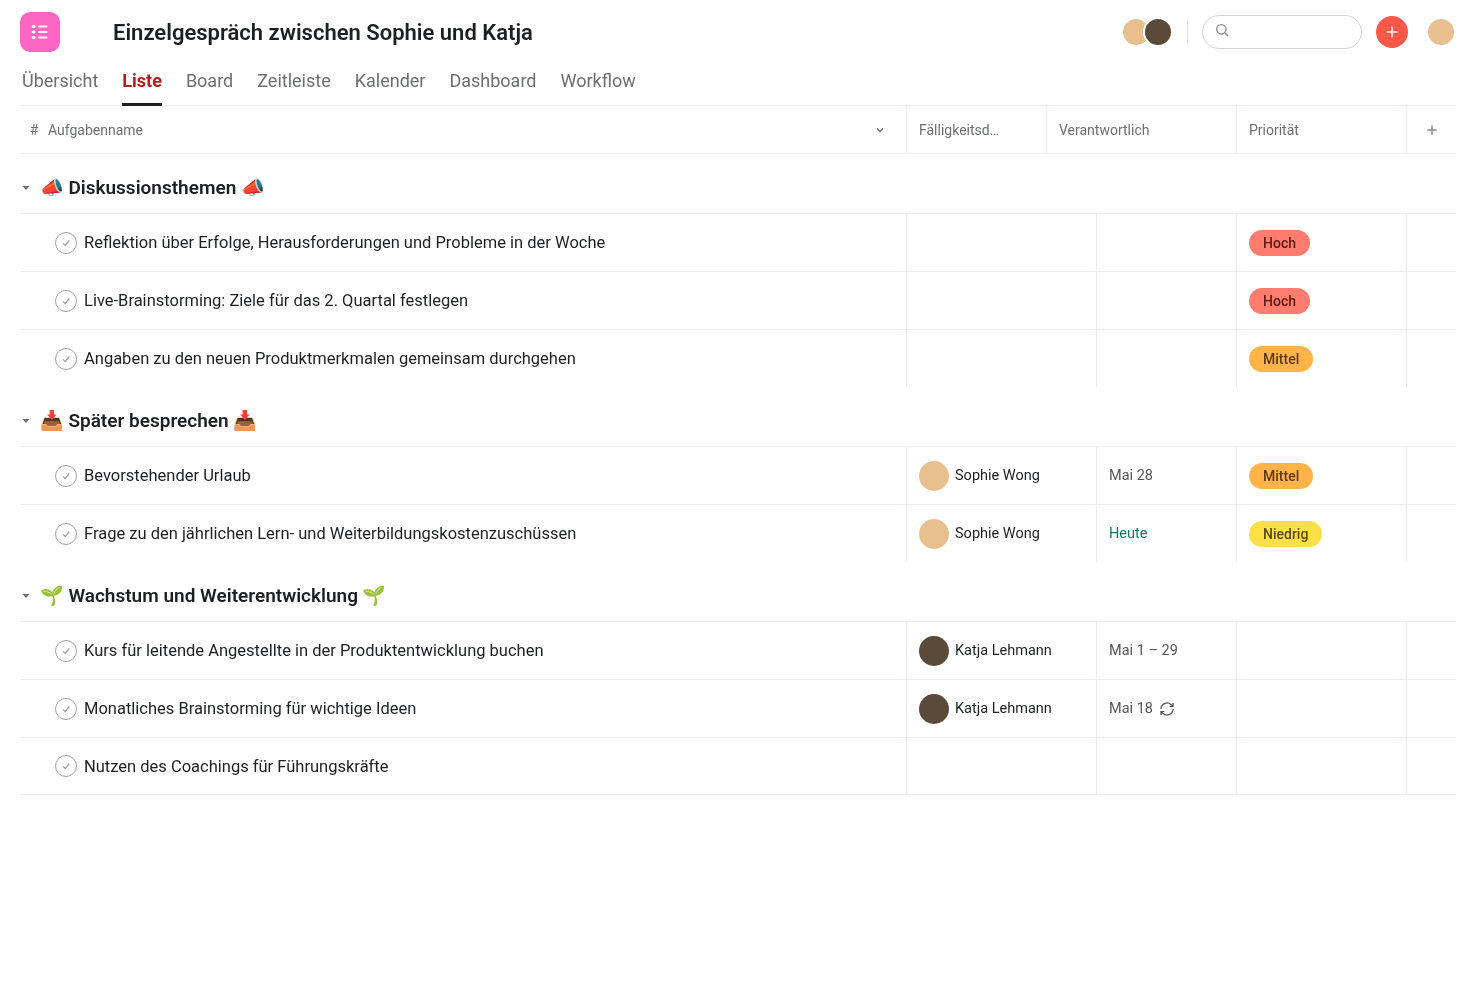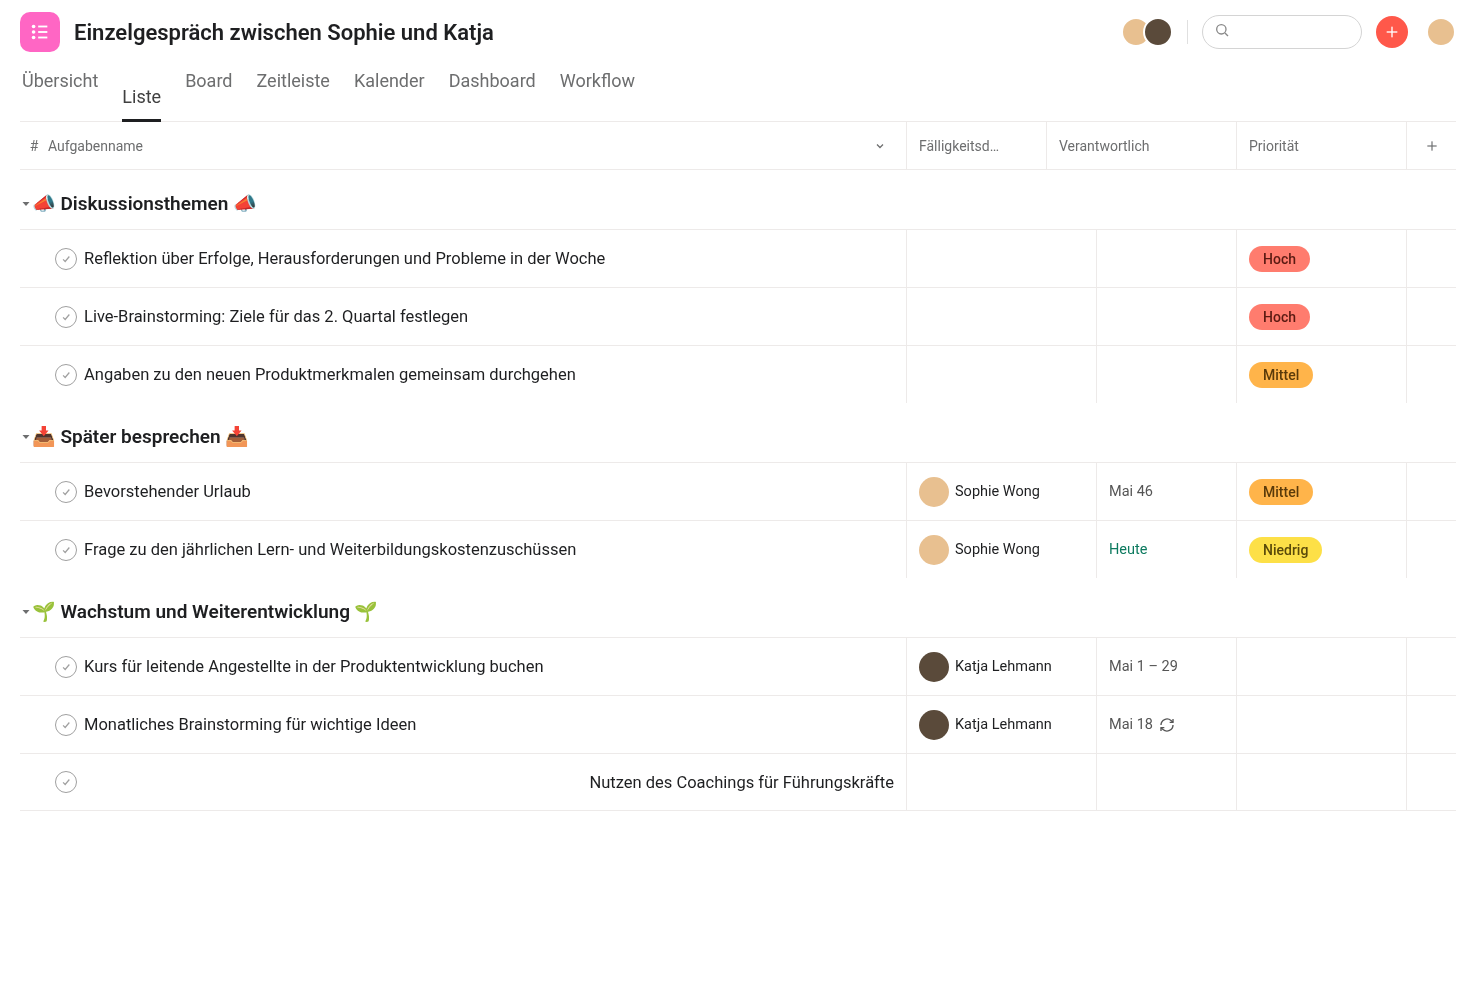--- a/index.html
+++ b/index.html
@@ -2,56 +2,56 @@
 <html><head>
 <meta charset="utf-8">
 <style>
 * { margin: 0; padding: 0; box-sizing: border-box; }
 body { font-family: -apple-system, BlinkMacSystemFont, "Segoe UI", Roboto, Helvetica, Arial, sans-serif; background: #fff; color: #1e1f21; width: 1476px; }
 
 .header { padding: 12px 20px 0 20px; }
 .header-top { display: flex; align-items: center; gap: 14px; }
 .project-icon { width: 40px; height: 40px; background: #ff66c4; border-radius: 10px; display: flex; align-items: center; justify-content: center; flex-shrink: 0; }
 .project-icon svg { width: 22px; height: 22px; fill: #fff; }
-.project-title { font-size: 22px; font-weight: 600; flex: 1; }
+.project-title { font-size: 22px; font-weight: 600; flex: 1; margin-left: 39px; }
 .header-right { display: flex; align-items: center; gap: 14px; }
 .avatar-stack { display: flex; }
 .avatar { width: 30px; height: 30px; border-radius: 50%; border: 2px solid #fff; display: flex; align-items: center; justify-content: center; font-size: 12px; color: #fff; font-weight: 500; }
 .avatar + .avatar { margin-left: -8px; }
 .avatar.a1 { background: #e8c090; }
 .avatar.a2 { background: #5a4a3a; }
 .vdiv { width: 1px; height: 24px; background: #e0e0e0; }
 .search-box { position: relative; }
 .search-input { width: 160px; height: 34px; border: 1px solid #d4d4d4; border-radius: 17px; padding: 0 14px 0 34px; font-size: 14px; background: #fff; }
 .search-icon-pos { position: absolute; left: 12px; top: 50%; transform: translateY(-50%); }
 .add-btn { width: 32px; height: 32px; background: #ff584a; border-radius: 50%; display: flex; align-items: center; justify-content: center; cursor: pointer; }
 .add-btn svg { width: 16px; height: 16px; fill: #fff; }
 
 .tabs { display: flex; gap: 24px; margin-top: 18px; padding: 0 2px; border-bottom: 1px solid #edeae9; }
 .tab { font-size: 18px; color: #6d6e6f; padding-bottom: 14px; cursor: pointer; position: relative; }
-.tab.active { color: #404040; font-weight: 400; margin-top: 16px; }
+.tab.active { color: #b91c1c; font-weight: 700; }
 .tab.active::after { content: ""; position: absolute; left: 0; right: 0; bottom: -1px; height: 3px; background: #1e1f21; }
 
 .content { padding: 0 20px; }
 .col-header { display: flex; align-items: center; border-bottom: 1px solid #edeae9; height: 48px; }
 .ch-hash { width: 28px; text-align: center; color: #6d6e6f; font-size: 14px; }
 .ch-name { flex: 1; font-size: 14px; color: #6d6e6f; font-weight: 400; display: flex; align-items: center; justify-content: space-between; padding-right: 20px; }
 .ch-col { border-left: 1px solid #edeae9; font-size: 14px; color: #6d6e6f; padding: 0 12px; display: flex; align-items: center; height: 100%; }
 .ch-assignee { width: 190px; }
 .ch-due { width: 140px; }
 .ch-priority { width: 170px; }
 .ch-add { width: 50px; justify-content: center; }
 .chevron-down { width: 12px; height: 12px; }
 
-.section-header { display: flex; align-items: center; padding: 22px 0 14px 0; }
+.section-header { display: flex; align-items: center; gap: 8px; padding: 22px 0 14px 0; }
 .caret { width: 12px; height: 12px; cursor: pointer; }
 .section-title { font-size: 19px; font-weight: 600; }
 
 .task-row { display: flex; align-items: center; height: 58px; border-top: 1px solid #edeae9; }
-.task-row:last-child { border-bottom: 1px solid #edeae9; text-align: right; }
+.task-row:last-child { border-bottom: 1px solid #edeae9; }
 .tr-indent { width: 28px; }
 .tr-check { width: 36px; display: flex; align-items: center; justify-content: center; }
 .check-circle { width: 22px; height: 22px; border: 1.5px solid #a0a0a0; border-radius: 50%; display: flex; align-items: center; justify-content: center; cursor: pointer; }
 .check-circle svg { width: 10px; height: 10px; }
 .tr-name { flex: 1; font-size: 16.5px; padding-right: 12px; }
 .tr-col { border-left: 1px solid #edeae9; height: 100%; display: flex; align-items: center; padding: 0 12px; font-size: 14.5px; }
 .tr-assignee { width: 190px; gap: 6px; }
 .tr-due { width: 140px; color: #555; gap: 6px; }
 .tr-due.today { color: #0d7a5f; }
 .tr-priority { width: 170px; }
@@ -209,21 +209,21 @@
               <polyline points="5 13 10 18 20 6"></polyline>
             </svg>
         </div>
       </div>
       <div class="tr-name">Bevorstehender Urlaub</div>
       <div class="tr-col tr-assignee">
           <div class="mini-avatar sophie"></div>
           <span>Sophie Wong</span>
         </div>
       <div class="tr-col tr-due ">
-          <span>Mai 46</span>
+          <span>Mai 28</span>
         </div>
       <div class="tr-col tr-priority">
           <span class="priority-pill pill-mittel">Mittel</span>
         </div>
       <div class="tr-col tr-extra"></div>
       </div>
       <div class="task-row">
       <div class="tr-indent"></div>
       <div class="tr-check">
         <div class="check-circle">

